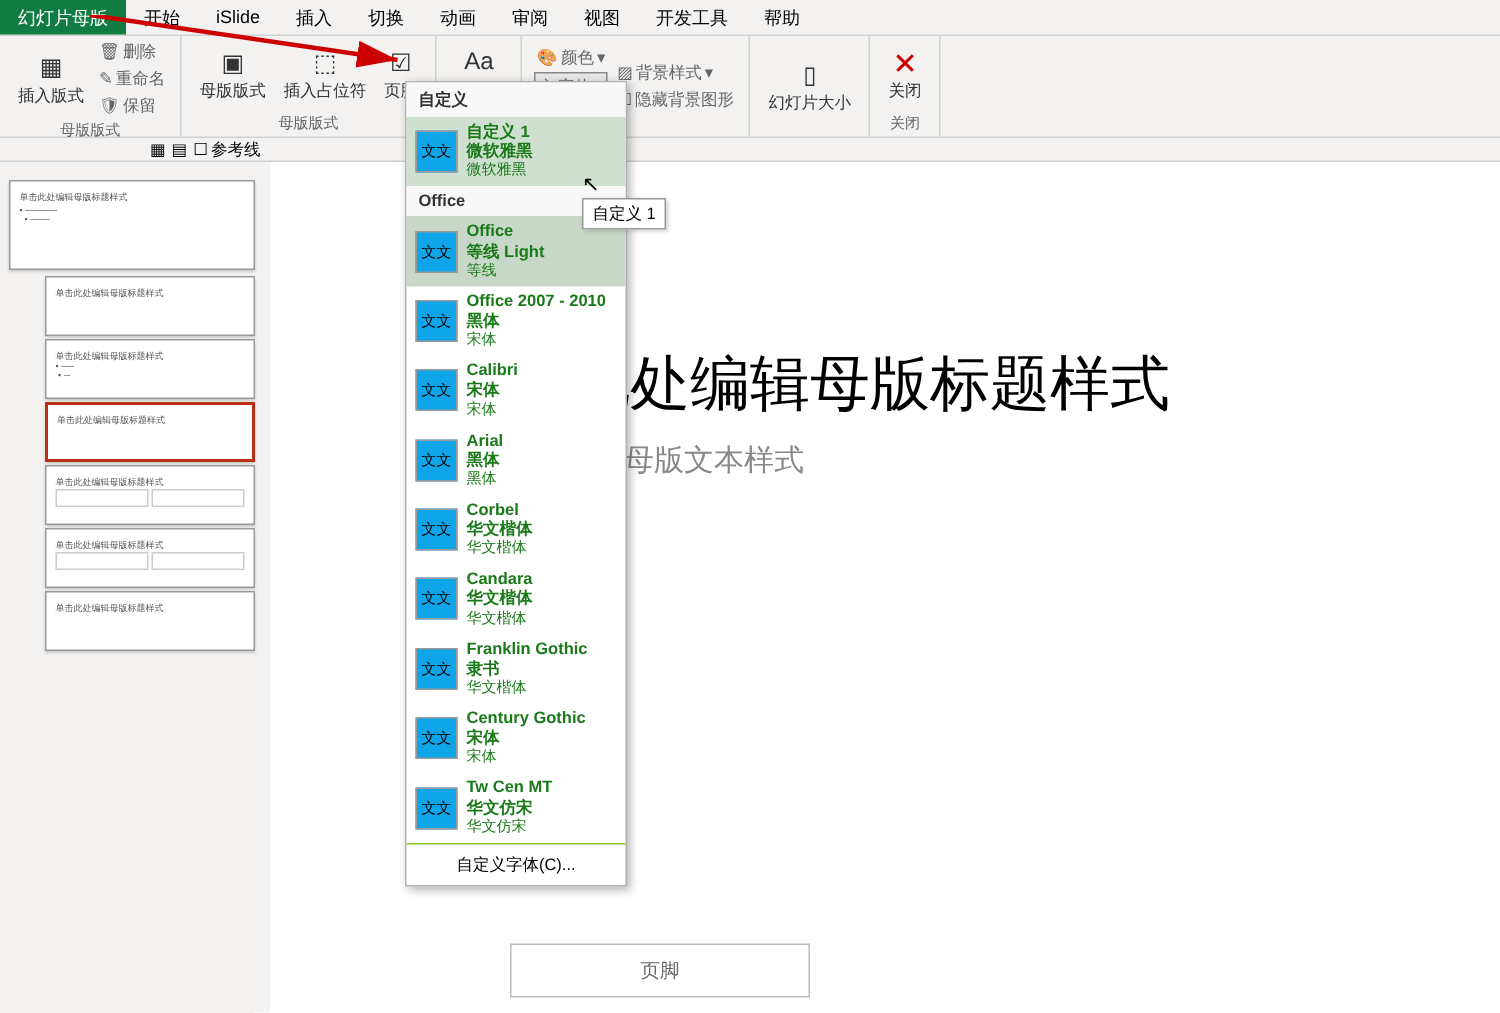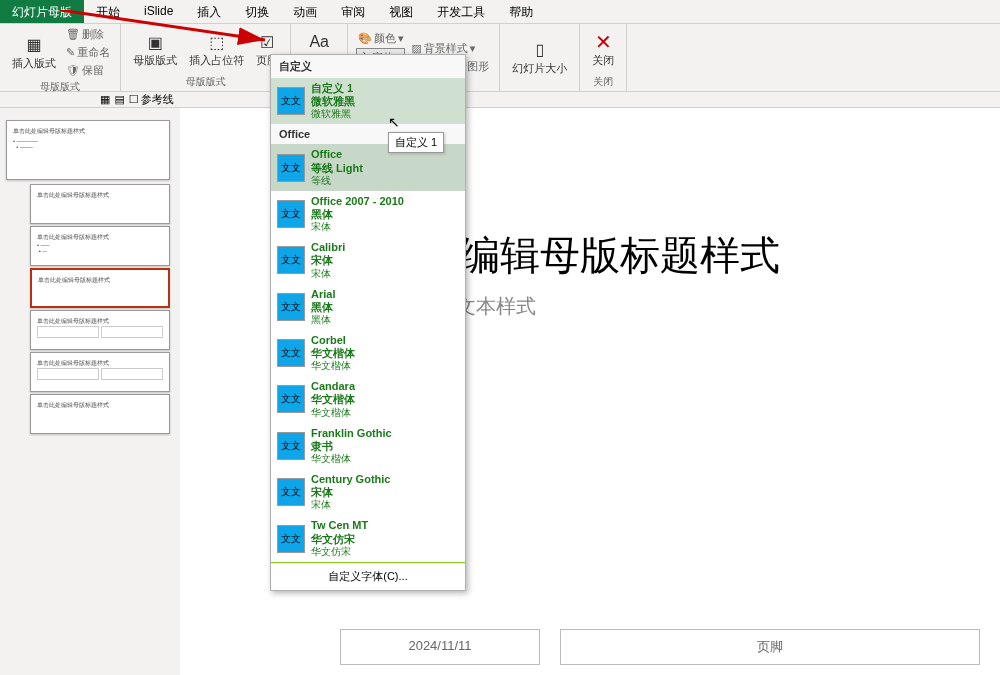--- a/index.html
+++ b/index.html
@@ -33,21 +33,21 @@
 .slide-canvas { margin-left: 160px; }
 .master-title { font-size: 40px; color: #000; font-weight: 400; }
 .master-subtitle { font-size: 20px; color: #888; margin-top: 10px; margin-left: 16px; }
 .footer-boxes { display: flex; gap: 20px; position: absolute; bottom: 10px; left: 160px; right: 20px; }
 .footer-box { border: 1px solid #bbb; padding: 8px 14px; font-size: 13px; color: #666; text-align: center; }
 .footer-box:first-child { width: 200px; }
 .footer-box:nth-child(2) { flex: 1; }
 
 .arrow { position: absolute; top: 10px; left: 60px; width: 210px; height: 40px; pointer-events: none; }
 
-.dropdown { position: absolute; top: 54px; left: 270px; width: 196px; background: #fff; border: 1px solid #b0b0b0; box-shadow: 2px 2px 6px rgba(0,0,0,0.3); z-index: 100; font-size: 12px; }
+.dropdown { position: absolute; top: 54px; left: 270px; width: 148px; background: #fff; border: 1px solid #b0b0b0; box-shadow: 2px 2px 6px rgba(0,0,0,0.3); z-index: 100; font-size: 12px; }
 .dd-header { padding: 4px 8px; font-weight: bold; color: #333; background: #f8f8f8; font-size: 11px; }
 .dd-item { display: flex; align-items: center; padding: 4px 6px; gap: 6px; cursor: pointer; }
 .dd-item:hover, .dd-item.hover { background: #d0e0d0; }
 .dd-item.highlight { background: #c8d8c8; }
 .dd-preview { width: 28px; height: 28px; border: 1px solid #999; display: flex; align-items: center; justify-content: center; font-size: 10px; background: #0ea5e9; }
 .dd-text { display: flex; flex-direction: column; line-height: 1.2; }
 .dd-name1 { font-size: 11px; color: #1a7a1a; font-weight: bold; }
 .dd-name2 { font-size: 11px; color: #1a7a1a; font-weight: bold; }
 .dd-name3 { font-size: 10px; color: #1a7a1a; }
 .dd-footer { text-align: center; padding: 6px; font-size: 11px; border-top: 1px solid #84cc16; }
@@ -243,21 +243,20 @@
         </div>
       </div>
   </div>
 
   <div class="editor">
     <div class="slide-canvas">
       <div class="master-title">占此处编辑母版标题样式</div>
       <div class="master-subtitle">处编辑母版文本样式</div>
     </div>
     <div class="footer-boxes">
-      <div class="footer-box">2024/11/11</div>
       <div class="footer-box">页脚</div>
     </div>
   </div>
 </div>
 
 <div class="dropdown">
   <div class="dd-header">自定义</div>
   <div class="dd-item hover">
     <div class="dd-preview">文文</div>
     <div class="dd-text">

